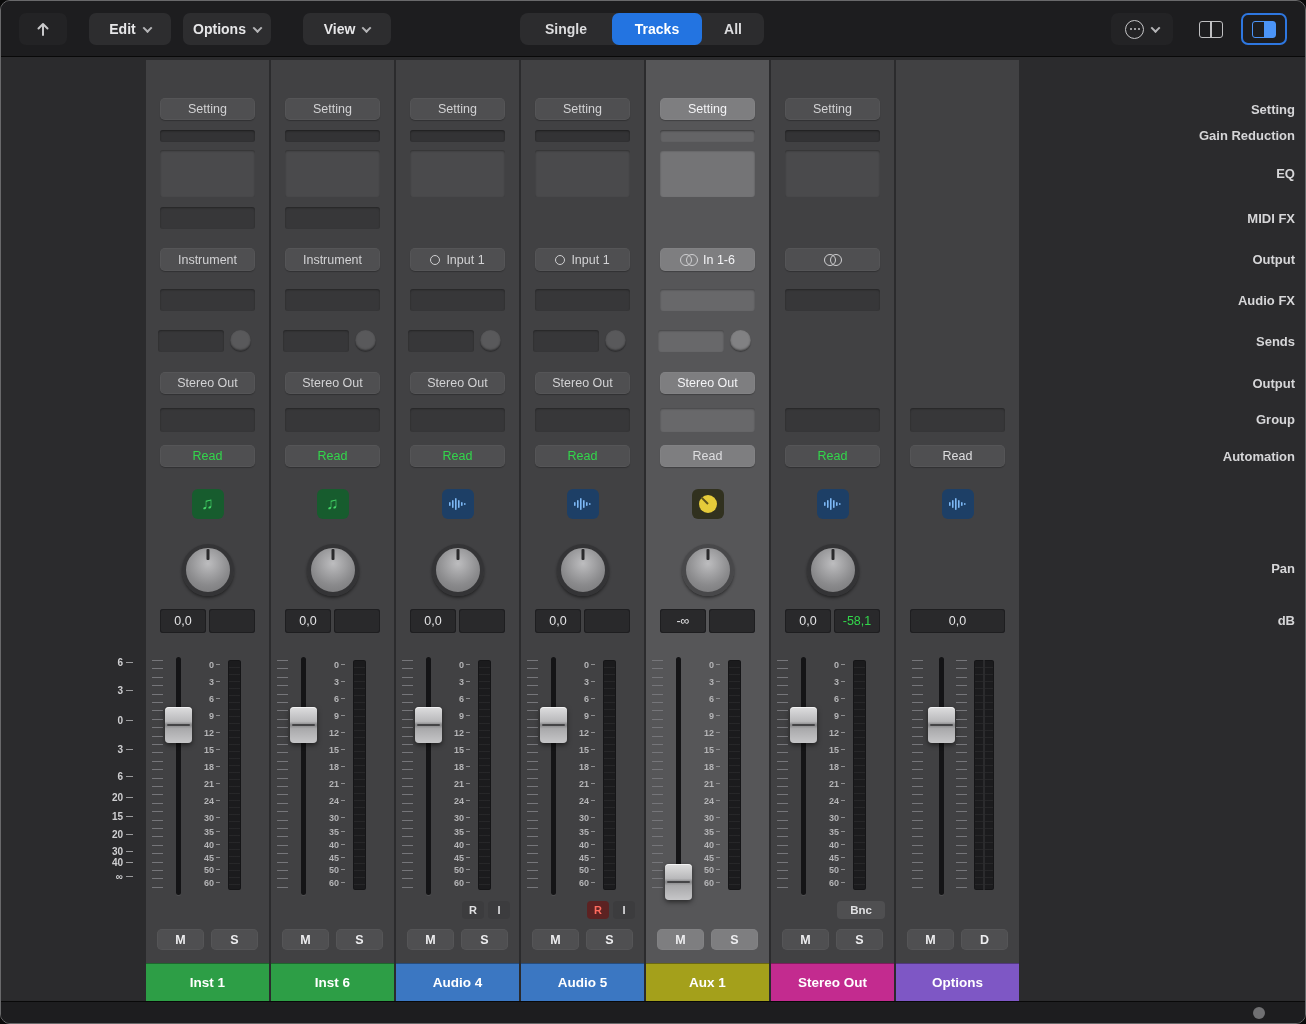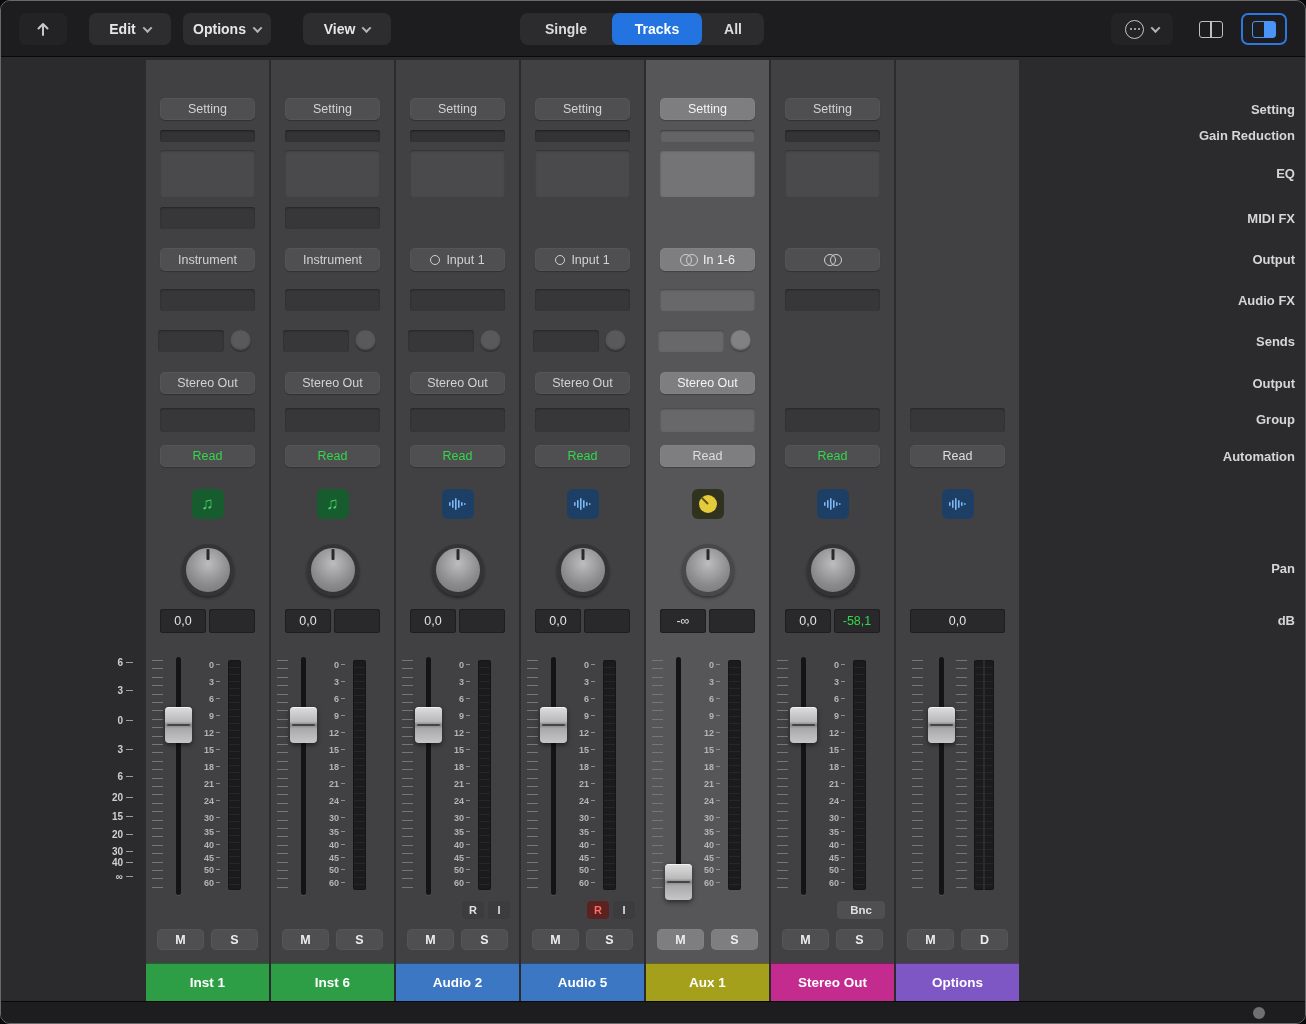--- a/index.html
+++ b/index.html
@@ -354,21 +354,21 @@
             <span>45</span>
             <span>50</span>
             <span>60</span>
           </div>
         <div class="fmeter"></div>
       </div>
       <button class="ri r">R</button>
       <button class="ri i">I</button>
       <button class="ms m">M</button>
       <button class="ms s">S</button>
-      <div class="nameplate" style="background: rgb(59, 119, 194);">Audio 2</div>
+      <div class="nameplate" style="background: rgb(59, 119, 194);">Audio 4</div>
     </div>
 
     <div class="strip st3">
       <button class="chip setting">Setting</button>
       <div class="gr"></div>
       <div class="slot eq"></div>
       <button class="chip input">
         <span class="cglyph"></span>
         <span>Input 1</span>
       </button>

